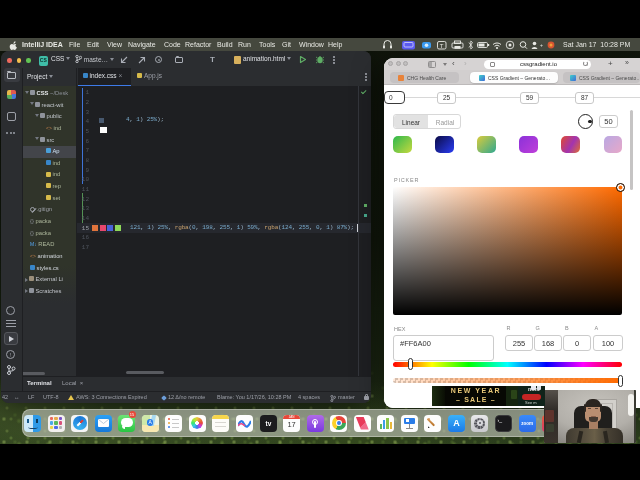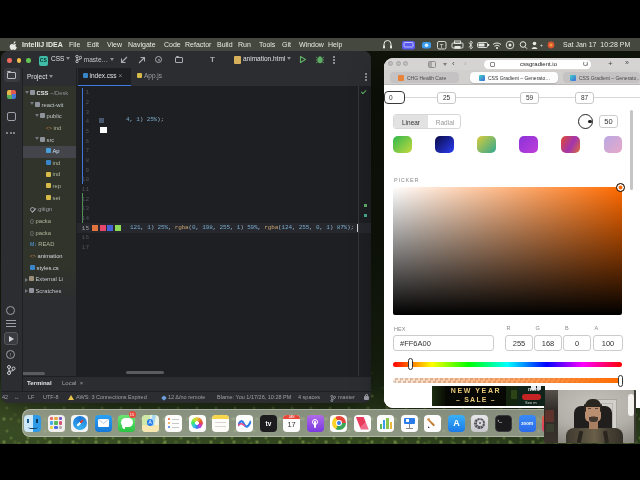--- a/index.html
+++ b/index.html
@@ -341,21 +341,21 @@
       <div class="sw" style="left:135px; top:51px; background:linear-gradient(135deg,#8b31d9,#c03fd9);"></div>
       <div class="sw" style="left:177px; top:51px; background:linear-gradient(120deg,#e04a2f,#a234b0 55%,#e07030);"></div>
       <div class="sw" style="left:219.5px; top:51px; background:linear-gradient(135deg,#b9a8e3,#e8a8c8);"></div>
       <div class="lbl" style="left:10px; top:92px; letter-spacing:0.8px;">PICKER</div>
 
       <div class="abs" style="left:9px; top:102px; width:229px; height:128px; border-radius:2px;
         background:linear-gradient(to bottom, rgba(0,0,0,0) 0%, #000 100%), linear-gradient(to right, #fff, #ff6a00);"></div>
       <div class="abs" style="left:232px; top:98px; width:9px; height:9px; border:1.5px solid #111; border-radius:50%; background:#ff6a00; box-shadow:inset 0 0 0 1.5px #fff;"></div>
 
       <div class="lbl" style="left:10px; top:241px;">HEX</div>
-      <div class="numbox" style="left:9px; top:250px; width:101px; height:16px; text-align:left; line-height:15px; padding-left:6px;">#FF6A00</div>
+      <div class="numbox" style="left:9px; top:250px; width:101px; height:26px; text-align:left; line-height:15px; padding-left:6px;">#FF6A00</div>
       <div class="lbl" style="left:122.5px; top:240px;">R</div>
       <div class="lbl" style="left:151.5px; top:240px;">G</div>
       <div class="lbl" style="left:181px; top:240px;">B</div>
       <div class="lbl" style="left:210.5px; top:240px;">A</div>
       <div class="numbox" style="left:121px; top:250px; width:28px; height:16px; line-height:15px;">255</div>
       <div class="numbox" style="left:150px; top:250px; width:28px; height:16px; line-height:15px;">168</div>
       <div class="numbox" style="left:179px; top:250px; width:28px; height:16px; line-height:15px;">0</div>
       <div class="numbox" style="left:209px; top:250px; width:30px; height:16px; line-height:15px;">100</div>
 
       <div class="abs" style="left:9px; top:276.5px; width:229px; height:5px; border-radius:3px;

